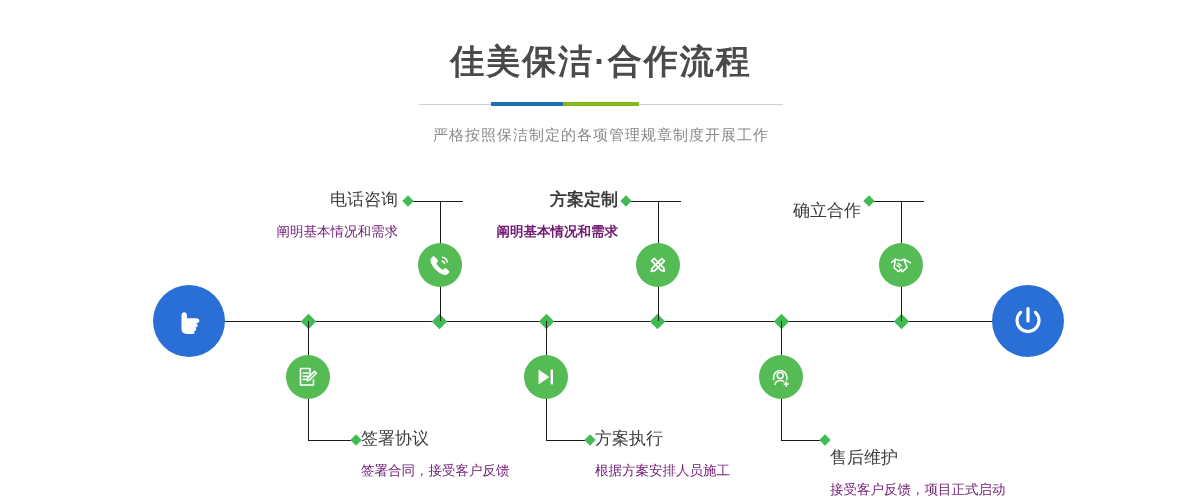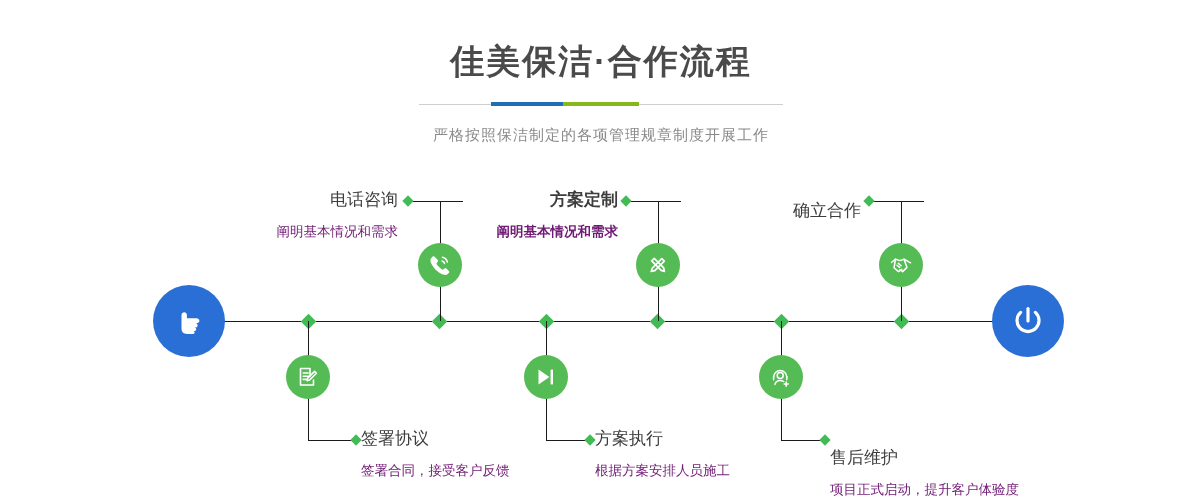--- a/index.html
+++ b/index.html
@@ -205,16 +205,16 @@
         <path d="M5.6 13.2a6.6 6.6 0 0 1 13.2 0"></path>
         <path d="M5.6 12.6 v3.1 M18.8 12.6 v3.1"></path>
         <circle cx="12.2" cy="11.4" r="3"></circle>
         <path d="M6.9 20.4c.7-2.6 2.8-4 5.3-4 1.3 0 2.5.4 3.5 1.1"></path>
         <path d="M18.2 18 v4.2 M16.1 20.1 h4.2"></path>
       </g>
     </svg>
   </div>
   <div class="lbl bot" style="left:830px;top:447px;width:320px;">
     <div class="t">售后维护</div>
-    <div class="d">项目正式启动，提升客户体验度</div>
+    <div class="d">接受客户反馈，项目正式启动</div>
   </div>
 
 </div>
 
 </body></html>

